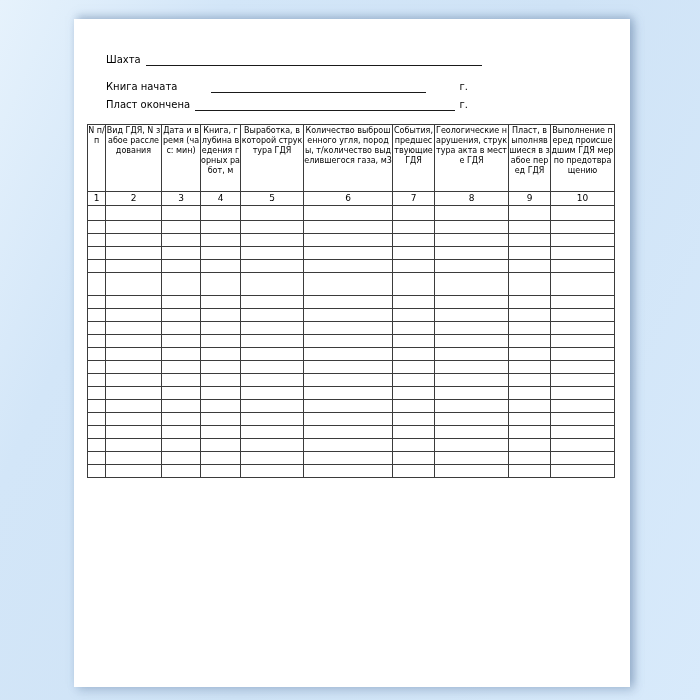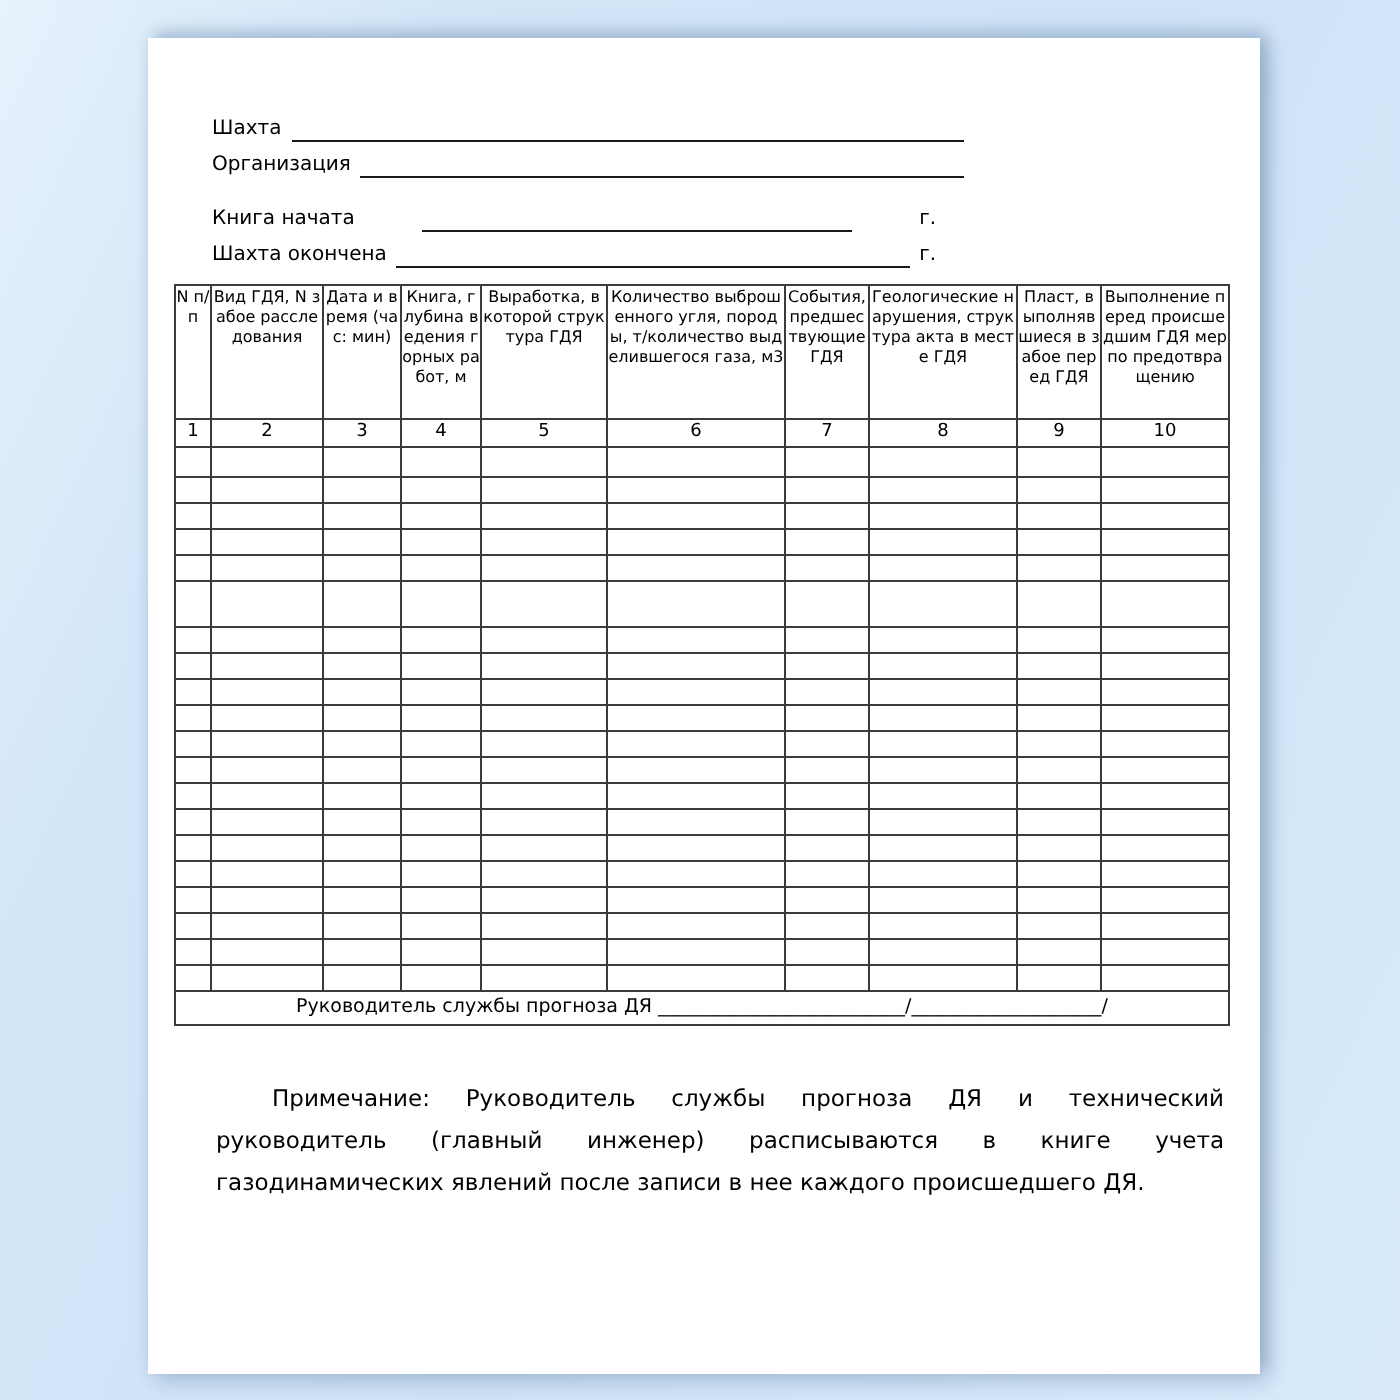--- a/index.html
+++ b/index.html
@@ -23,21 +23,21 @@
                 4px 4px 9px rgba(120,148,180,0.40);
   }
   
   .form-block {
     margin: 34px 0 0 32px;
     font-size: 10px;
     line-height: 13px;
   }
   .form-row {
     display: flex;
-    align-items: flex-end;
+    align-items: flex-start;
     height: 18px;
     width: 376px;
   }
   .form-row.short { width: 362px; }
   .form-row.gap-above { margin-top: 9px; gap: 29px; }
   .flabel { white-space: nowrap; padding-right: 5px; }
   .fline {
     flex: 1;
     border-bottom: 1px solid #1a1a1a;
     height: 13px;
@@ -93,31 +93,27 @@
 </head>
 <body>
 
 <div class="page">
 
   <div class="form-block">
     <div class="form-row">
       <span class="flabel">Шахта</span>
       <span class="fline"></span>
     </div>
-    <div class="form-row">
-      <span class="flabel">Организация</span>
-      <span class="fline"></span>
-    </div>
     <div class="form-row short gap-above">
       <span class="flabel">Книга начата</span>
       <span class="fline"></span>
       <span class="fsuffix">г.</span>
     </div>
     <div class="form-row short">
-      <span class="flabel">Шахта окончена</span>
+      <span class="flabel">Пласт окончена</span>
       <span class="fline"></span>
       <span class="fsuffix">г.</span>
     </div>
   </div>
 
   <div class="table-wrap">
     <table class="reg">
       <colgroup>
           <col style="width: 18px;">
           <col style="width: 56px;">
@@ -392,22 +388,18 @@
             <td></td>
             <td></td>
             <td></td>
             <td></td>
             <td></td>
             <td></td>
             <td></td>
           </tr>
         </tbody>
       <tfoot>
-          <tr>
-            <td class="sig" colspan="10">Руководитель службы прогноза ДЯ __________________________/____________________/</td>
-          </tr>
         </tfoot>
     </table>
   </div>
 
-  <p class="note">Примечание: Руководитель службы прогноза ДЯ и технический руководитель (главный инженер) расписываются в книге учета газодинамических явлений после записи в нее каждого происшедшего ДЯ.</p>
 
 </div>
 
 </body></html>

